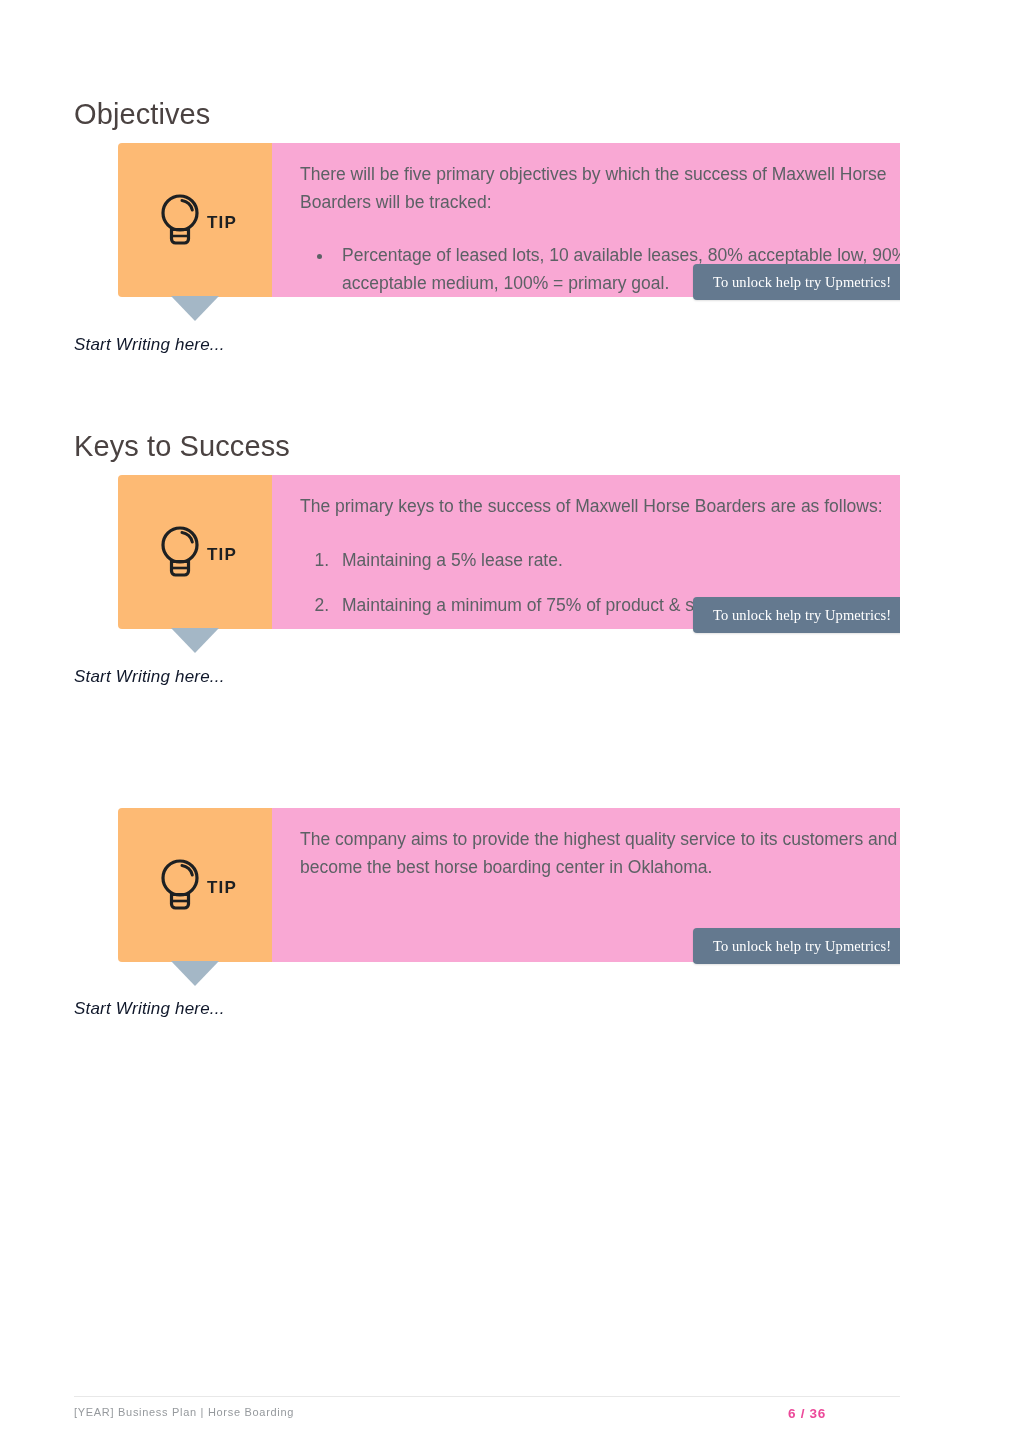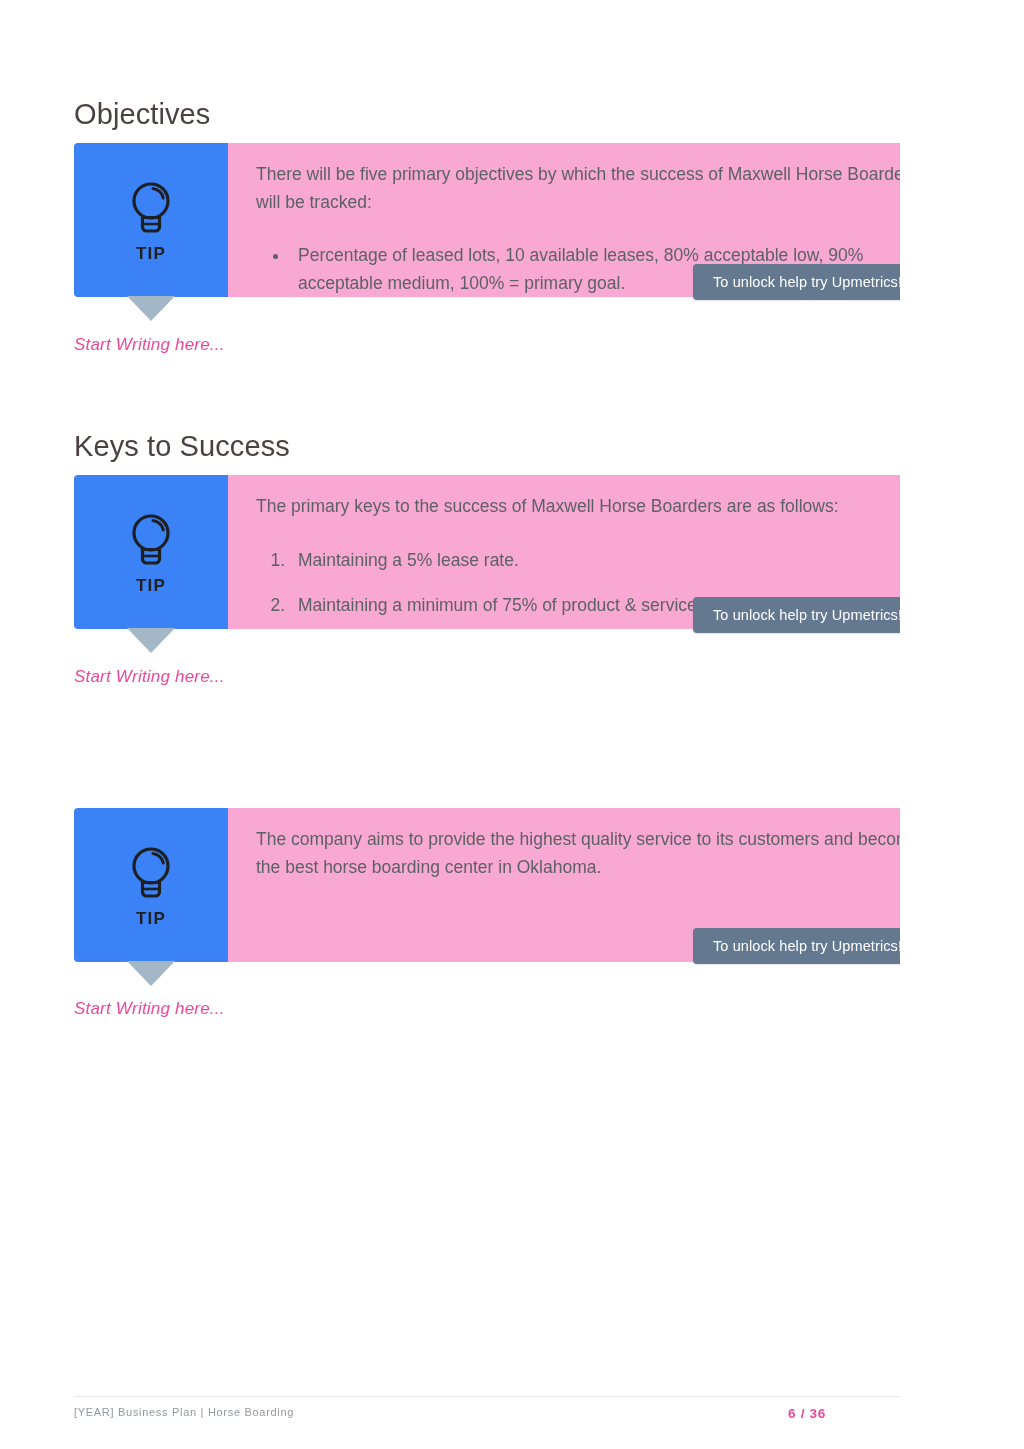--- a/index.html
+++ b/index.html
@@ -38,26 +38,27 @@
     left: 74px;
     width: 876px;
     display: flex;
     align-items: stretch;
     border-radius: 4px;
   }
   .tip-left {
     position: relative;
     width: 154px;
     flex: 0 0 154px;
-    background: #3b82f6;
+    background: #fdba74;
     border-radius: 4px 0 0 4px;
     display: flex;
-    flex-direction: column;
+    flex-direction: row;
     align-items: center;
     justify-content: center;
+    margin-left: 44px;
   }
   .tip-tail {
     position: absolute;
     left: 50%;
     bottom: -24px;
     transform: translateX(-50%);
     width: 0;
     height: 0;
     border-left: 24px solid transparent;
     border-right: 24px solid transparent;
@@ -112,39 +113,40 @@
     position: absolute;
     height: 36px;
     background: #64798f;
     border-radius: 4px;
     display: flex;
     align-items: center;
     gap: 26px;
     padding: 0 15px 0 20px;
     box-shadow: 0 1px 2px rgba(0,0,0,0.12);
     white-space: nowrap;
+    font-family: Liberation Serif, serif;
   }
   .unlock-badge .label {
     font-size: 14.5px;
     color: #ffffff;
     letter-spacing: 0.1px;
   }
   .lock-glyph {
     display: block;
     width: 13px;
     height: 16px;
   }
 
   
   .start-writing {
     position: absolute;
     left: 74px;
     font-size: 17px;
     font-style: italic;
-    color: #ec4899;
+    color: #0f172a;
     letter-spacing: 0.2px;
     white-space: nowrap;
   }
 
   
   .footer-rule {
     position: absolute;
     left: 74px;
     top: 1396px;
     width: 876px;

